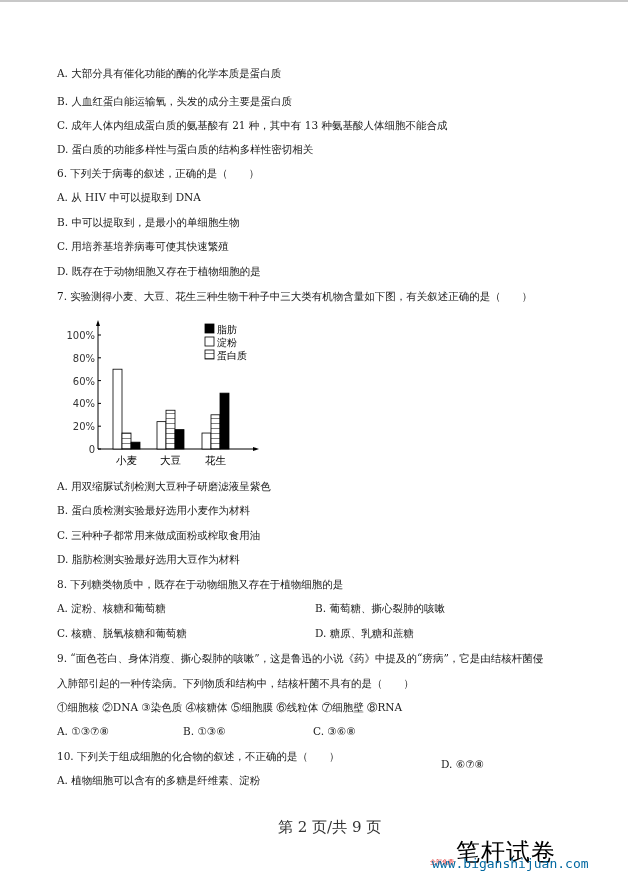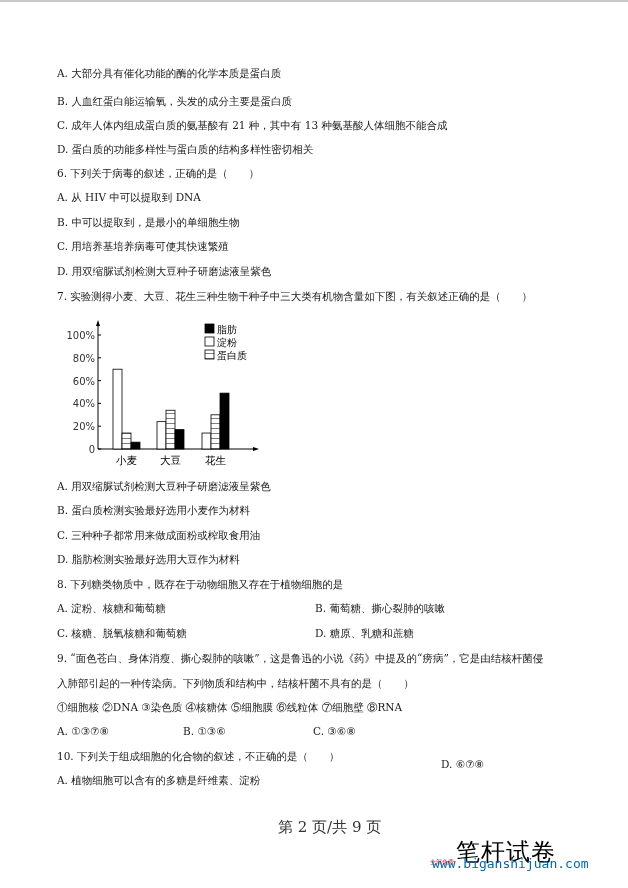--- a/index.html
+++ b/index.html
@@ -26,21 +26,21 @@
 
 <div class="line" style="top:66px">A. 大部分具有催化功能的酶的化学本质是蛋白质</div>
 <div class="line" style="top:94px">B. 人血红蛋白能运输氧，头发的成分主要是蛋白质</div>
 <div class="line" style="top:118px">C. 成年人体内组成蛋白质的氨基酸有 21 种，其中有 13 种氨基酸人体细胞不能合成</div>
 <div class="line" style="top:142px">D. 蛋白质的功能多样性与蛋白质的结构多样性密切相关</div>
 
 <div class="line" style="top:166px">6. 下列关于病毒的叙述，正确的是（　　）</div>
 <div class="line" style="top:190px">A. 从 HIV 中可以提取到 DNA</div>
 <div class="line" style="top:215px">B. 中可以提取到，是最小的单细胞生物</div>
 <div class="line" style="top:239px">C. 用培养基培养病毒可使其快速繁殖</div>
-<div class="line" style="top:264px">D. 用双缩脲试剂检测大豆种子研磨滤液呈紫色</div>
+<div class="line" style="top:264px">D. 既存在于动物细胞又存在于植物细胞的是</div>
 
 <div class="line" style="top:289px">7. 实验测得小麦、大豆、花生三种生物干种子中三大类有机物含量如下图，有关叙述正确的是（　　）</div>
 
 <svg class="chart" viewBox="0 0 240 150">
   <defs>
     <pattern id="hlines" width="6" height="5" patternUnits="userSpaceOnUse">
       <rect width="6" height="5" fill="#fff"></rect>
       <line x1="0" y1="0" x2="6" y2="0" stroke="#000" stroke-width="1"></line>
     </pattern>
   </defs>

